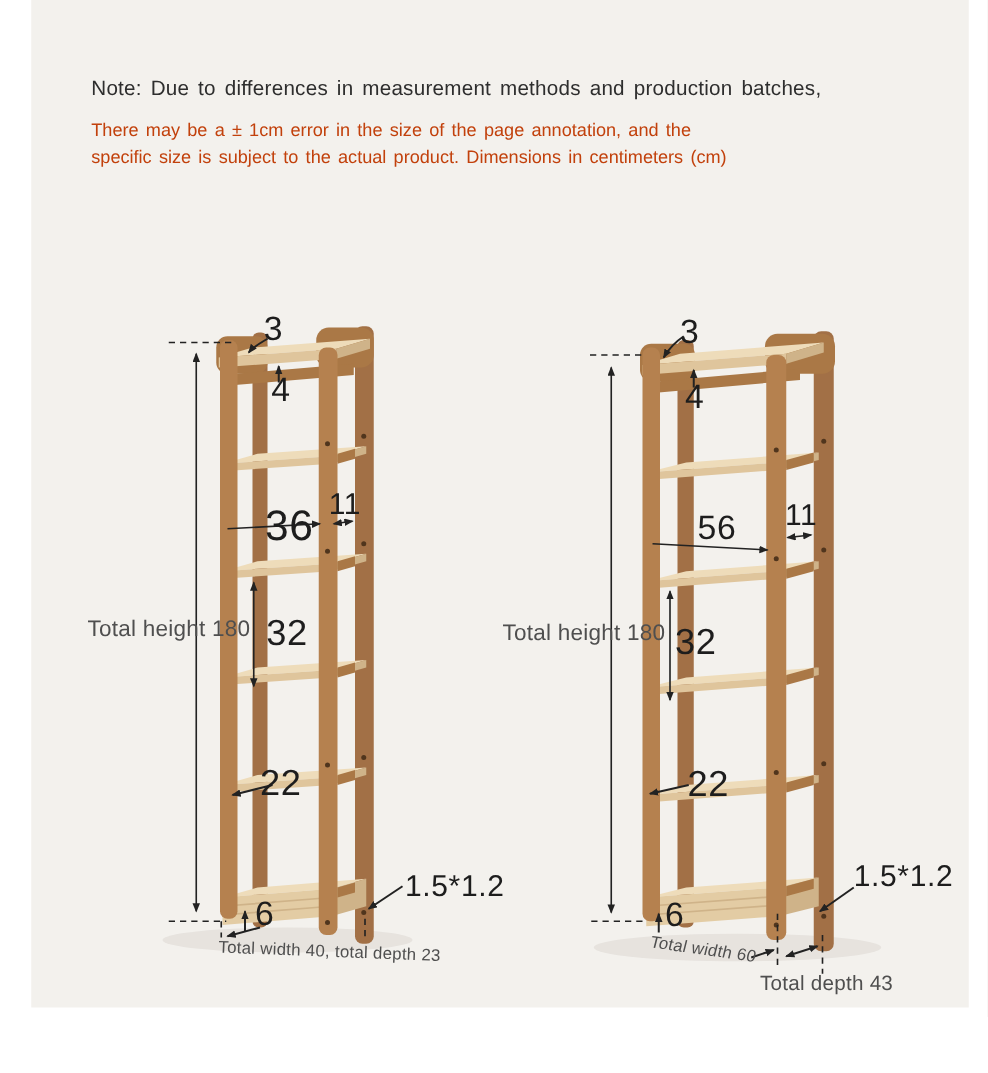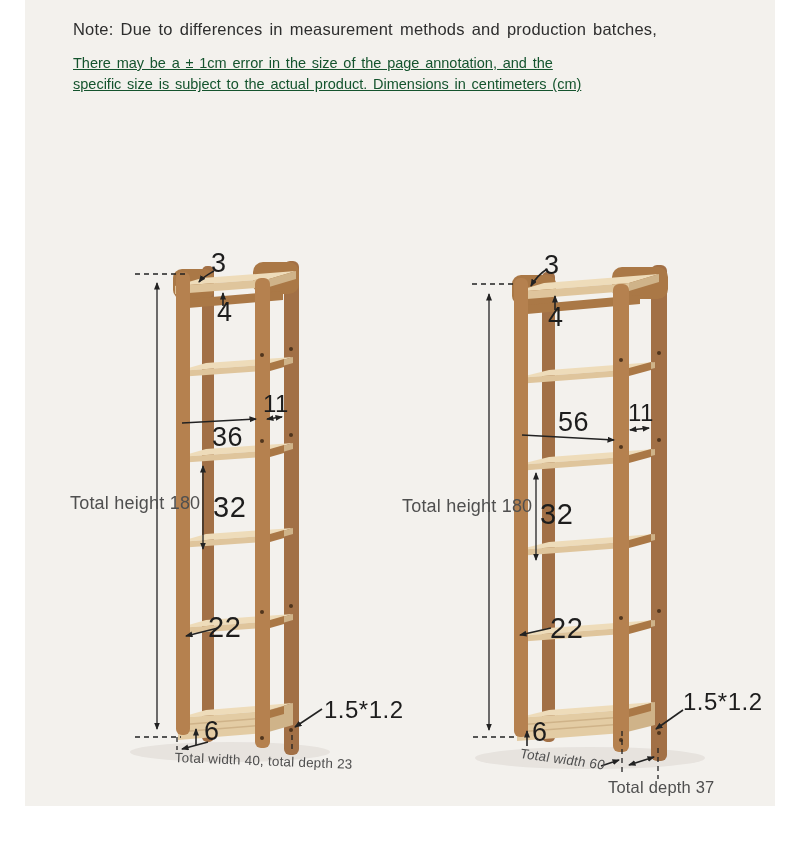--- a/index.html
+++ b/index.html
@@ -5,22 +5,22 @@
   html,body{margin:0;padding:0;}
   body{
     width:790px;height:858px;position:relative;background:#ffffff;
     font-family:"Liberation Sans",sans-serif;overflow:hidden;
   }
   .canvas{
     position:absolute;left:25px;top:0;width:750px;height:806px;
     background:var(--canvas,#f3f1ed);
   }
   .note{position:absolute;left:48px;top:20px;width:660px;color:var(--note-color,#363636);}
-  .note-title{font-size:16.5px;letter-spacing:.2px;word-spacing:.14em;margin-bottom:14px;color:#2e2e2e;}
-  .note-body{font-size:14.5px;line-height:1.46;word-spacing:.12em;width:518px;color:#14532d;text-decoration:underline;}
+  .note-title{font-size:16.5px;letter-spacing:.2px;word-spacing:.14em;margin-bottom:14px;color:#2e2e2e;margin-top:42px;}
+  .note-body{font-size:14.5px;line-height:1.46;word-spacing:.12em;width:518px;color:#c2410c;}
   svg.diagram{position:absolute;left:0;top:0;}
   .dim{position:absolute;color:#1d1d1d;line-height:1;white-space:nowrap;letter-spacing:.5px;}
   .glabel{color:var(--label-gray,#4f4f4f);letter-spacing:.2px;}
   .wood{fill:var(--wood-main,#b5814f);}
   .wood-b{fill:var(--wood-back,#a27046);}
   .cap{fill:var(--wood-cap,#aa7846);}
   .sh-top{fill:var(--shelf-top,#eedcba);}
   .sh-edge{fill:var(--shelf-edge,#dfc59c);}
   .sh-side{fill:var(--shelf-side,#cfb389);}
   .base{fill:var(--base-wood,#e3cca4);}
@@ -195,33 +195,33 @@
       <path class="dash" d="M448,737 L493,737"></path>
       <path class="dash" d="M597,731 L597,772 M633,748 L633,779"></path>
       <path class="ink" d="M576,766 L594,760" marker-end="url(#ah)"></path>
       <path class="ink" d="M604,765 L629,757" marker-start="url(#ah)" marker-end="url(#ah)"></path>
     </g>
   </svg>
 
   <div class="dim" style="left:186px;top:250px;font-size:27px">3</div>
   <div class="dim" style="left:192px;top:299px;font-size:27px">4</div>
   <div class="dim" style="left:238px;top:392px;font-size:24px">11</div>
-  <div class="dim" style="left:187px;top:424px;font-size:27px">36</div>
+  <div class="dim" style="left:187px;top:404px;font-size:34px">36</div>
   <div class="dim" style="left:188px;top:493px;font-size:29px">32</div>
   <div class="dim" style="left:183px;top:613px;font-size:29px">22</div>
   <div class="dim" style="left:179px;top:718px;font-size:27px">6</div>
   <div class="dim" style="left:299px;top:698px;font-size:24px">1.5*1.2</div>
   <div class="dim glabel" style="left:45px;top:494px;font-size:18px">Total height 180</div>
   <div class="dim glabel" style="left:150px;top:751px;font-size:13.5px;transform:rotate(2.2deg);transform-origin:left top">Total width 40, total depth 23</div>
 
   <div class="dim" style="left:519px;top:252px;font-size:27px">3</div>
   <div class="dim" style="left:523px;top:304px;font-size:27px">4</div>
   <div class="dim" style="left:603px;top:401px;font-size:24px">11</div>
   <div class="dim" style="left:533px;top:409px;font-size:27px">56</div>
   <div class="dim" style="left:515px;top:500px;font-size:29px">32</div>
   <div class="dim" style="left:525px;top:614px;font-size:29px">22</div>
   <div class="dim" style="left:507px;top:719px;font-size:27px">6</div>
   <div class="dim" style="left:658px;top:690px;font-size:24px">1.5*1.2</div>
   <div class="dim glabel" style="left:377px;top:497px;font-size:18px">Total height 180</div>
   <div class="dim glabel" style="left:497px;top:747px;font-size:13.5px;transform:rotate(8deg) skewX(-6deg);transform-origin:left top">Total width 60</div>
-  <div class="dim glabel" style="left:583px;top:779px;font-size:16.5px">Total depth 37</div>
+  <div class="dim glabel" style="left:583px;top:779px;font-size:16.5px">Total depth 43</div>
 
 </div>
 
 </body></html>

